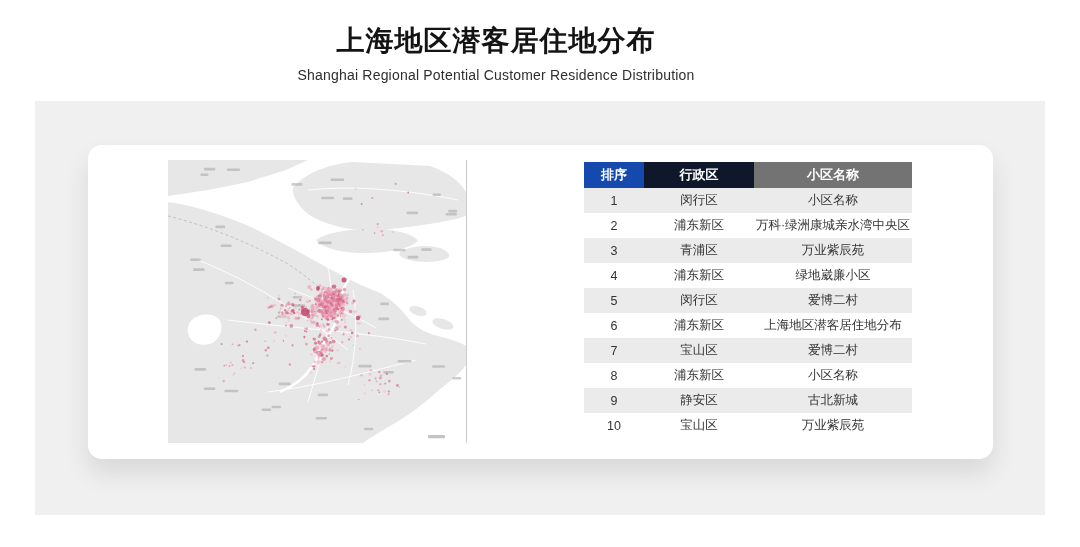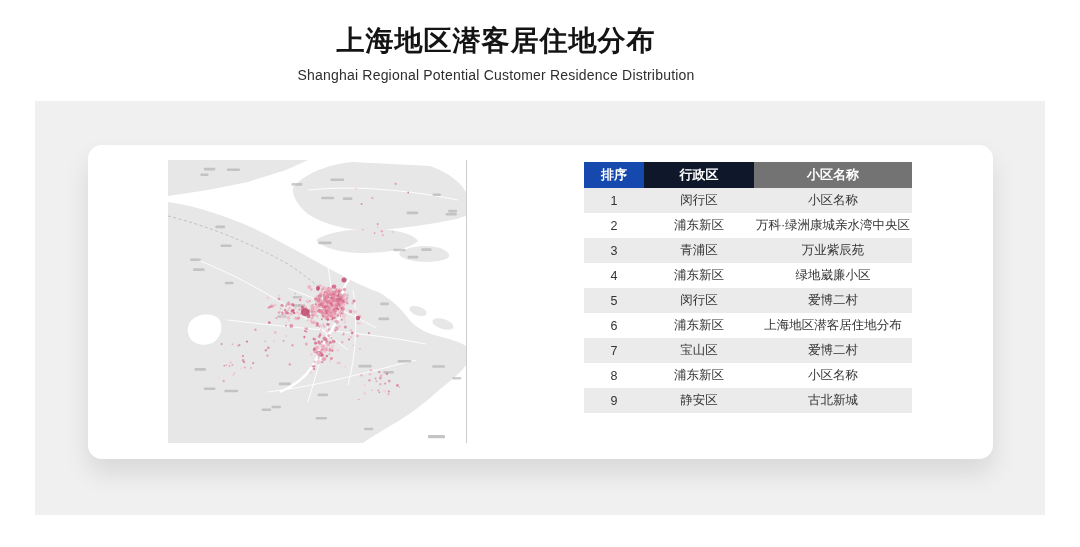--- a/index.html
+++ b/index.html
@@ -789,18 +789,23 @@
             <tr style="background: rgb(255, 255, 255);">
               <td>8</td>
               <td>浦东新区</td>
               <td>小区名称</td>
             </tr>
             <tr style="background: rgb(235, 235, 235);">
               <td>9</td>
               <td>静安区</td>
               <td>古北新城</td>
             </tr>
+            <tr style="background: rgb(255, 255, 255);">
+              <td>10</td>
+              <td>宝山区</td>
+              <td>万业紫辰苑</td>
+            </tr>
           </tbody>
       </table>
     </div>
 
   </div>
 </div>
 
 </body></html>

